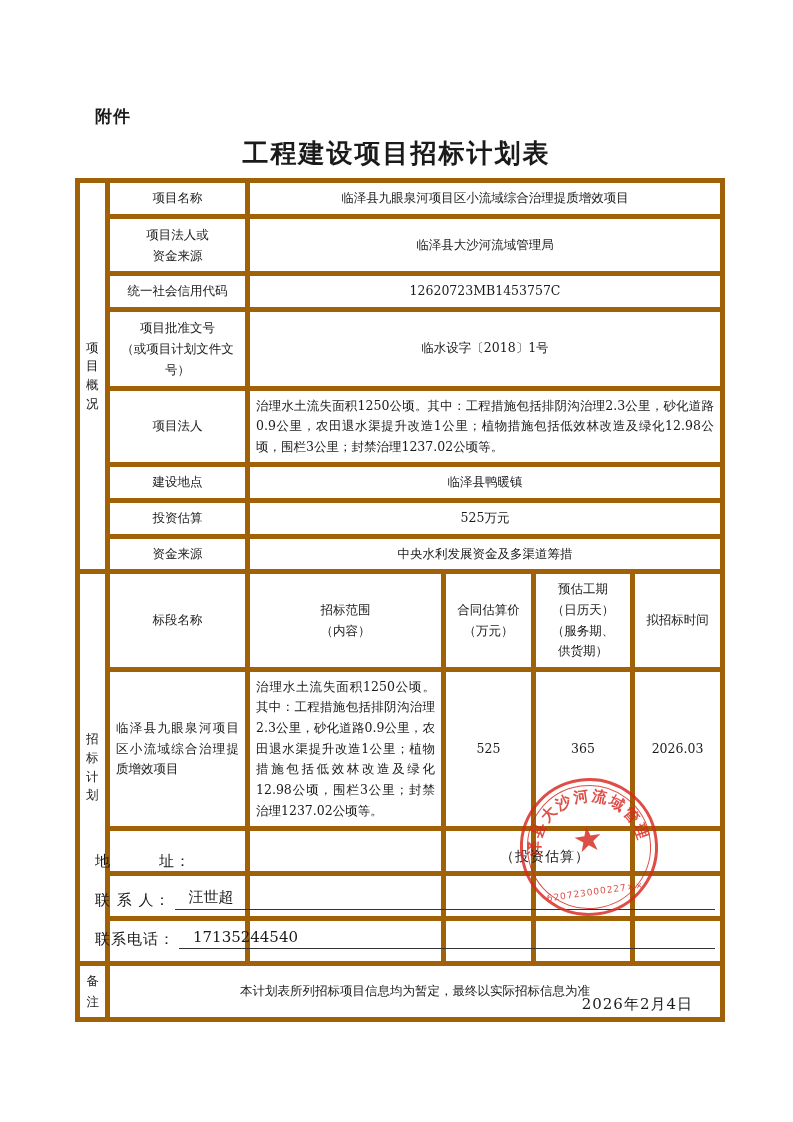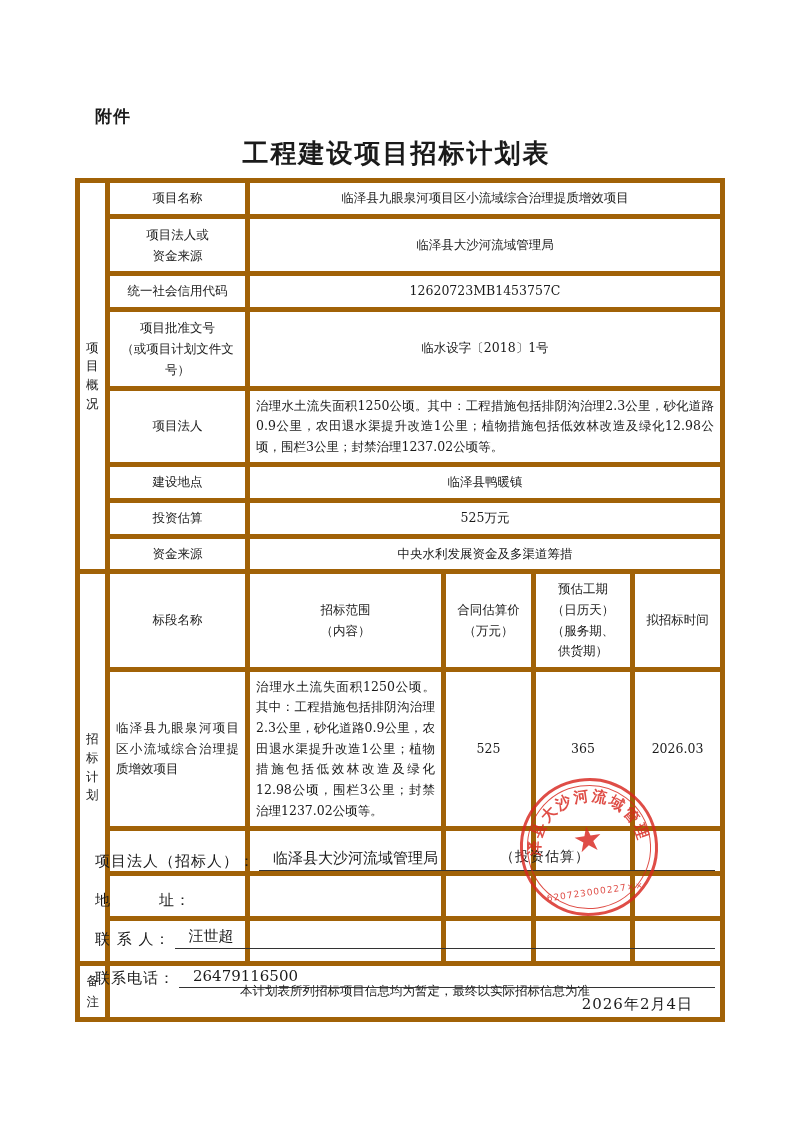--- a/index.html
+++ b/index.html
@@ -318,33 +318,29 @@
 
       <tr>
         <td class="note-label">备注</td>
         <td class="note-text" colspan="5">本计划表所列招标项目信息均为暂定，最终以实际招标信息为准</td>
       </tr>
     </tbody>
   </table>
 
   <div class="signblock">
     <div class="signline">
-      <span class="signlabel">项目法人（招标人）：</span>
-      <span class="signvalue">临泽县大沙河流域管理局</span>
-    </div>
-    <div class="signline">
       <span class="signlabel">地　　　址：</span>
     </div>
     <div class="signline">
       <span class="signlabel">联 系 人：</span>
       <span class="signvalue">汪世超</span>
     </div>
     <div class="signline">
       <span class="signlabel">联系电话：</span>
-      <span class="signvalue">26479116500</span>
+      <span class="signvalue">17135244540</span>
     </div>
   </div>
 
   <div class="seal-hint">（投资估算）</div>
 
   <div class="seal">
     <div class="inner-ring"></div>
     <svg class="arc" viewBox="0 0 132 132">
       <defs>
         <path id="arcpath" d="M 16,70 A 50,50 0 1 1 116,70"></path>

